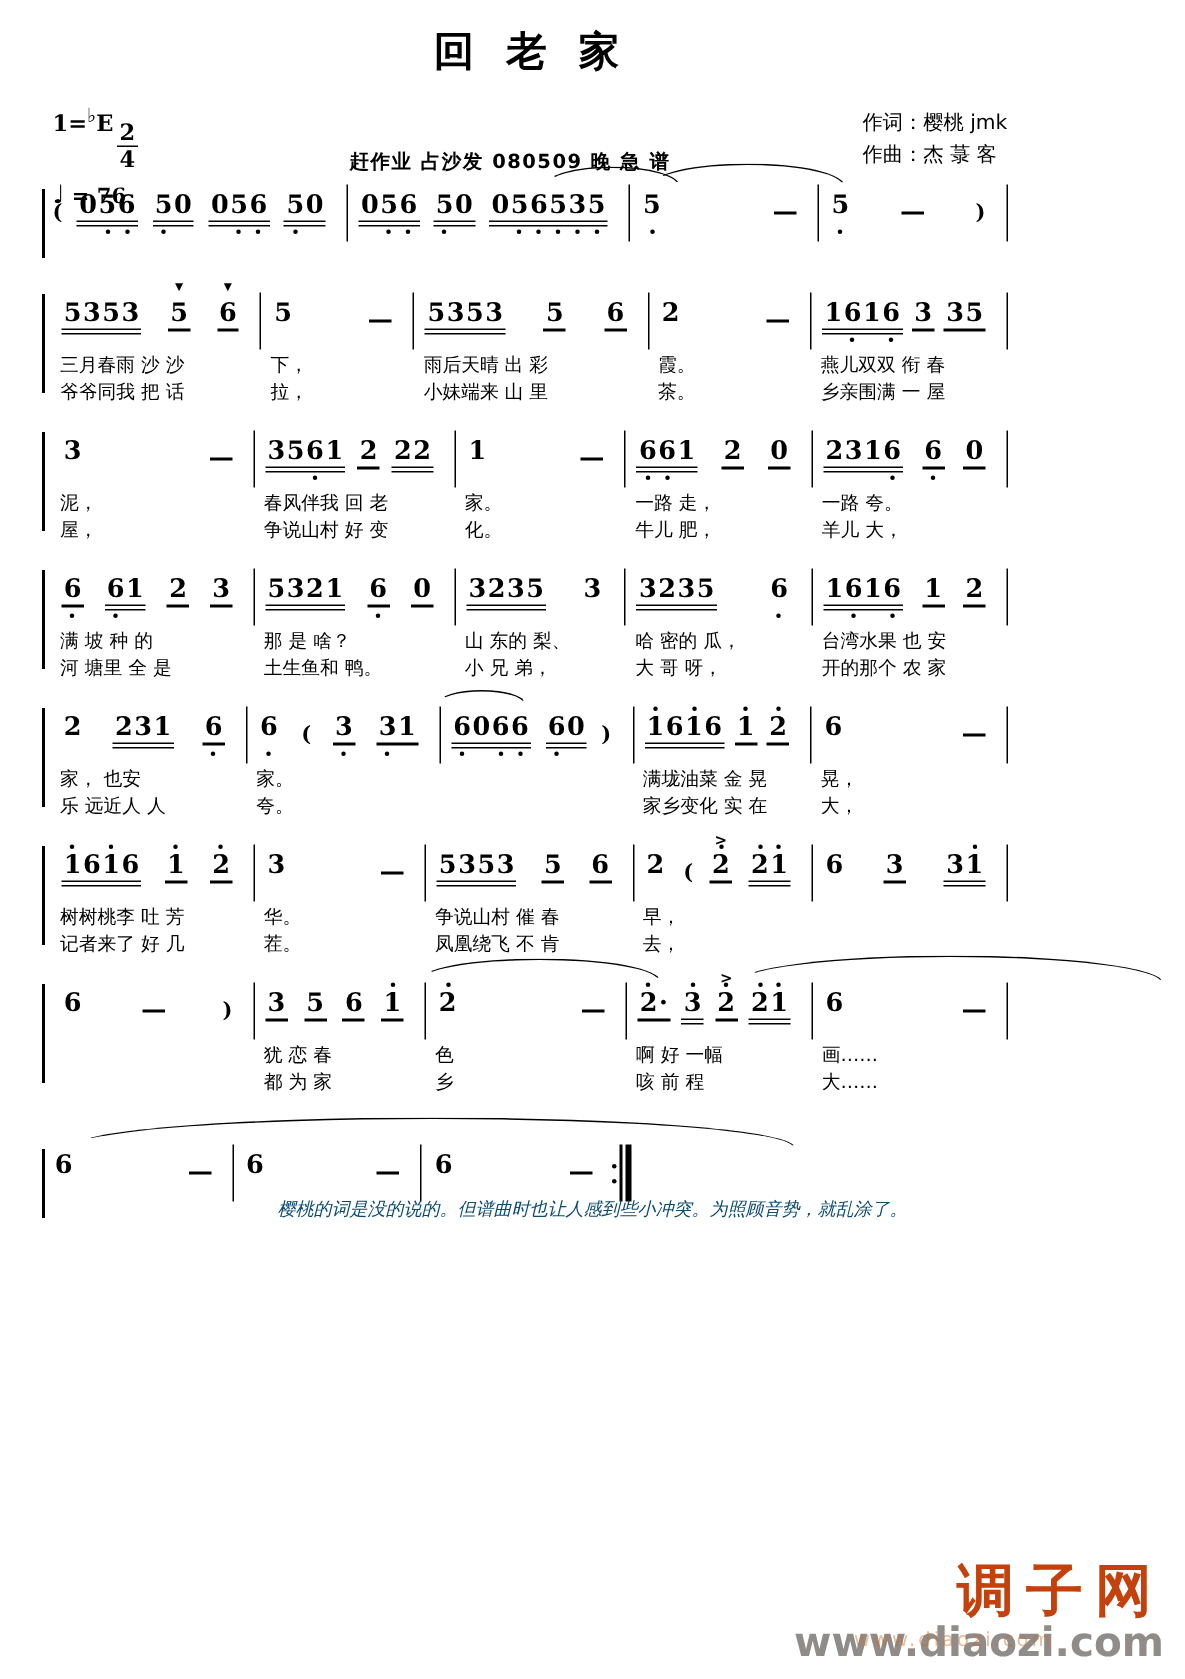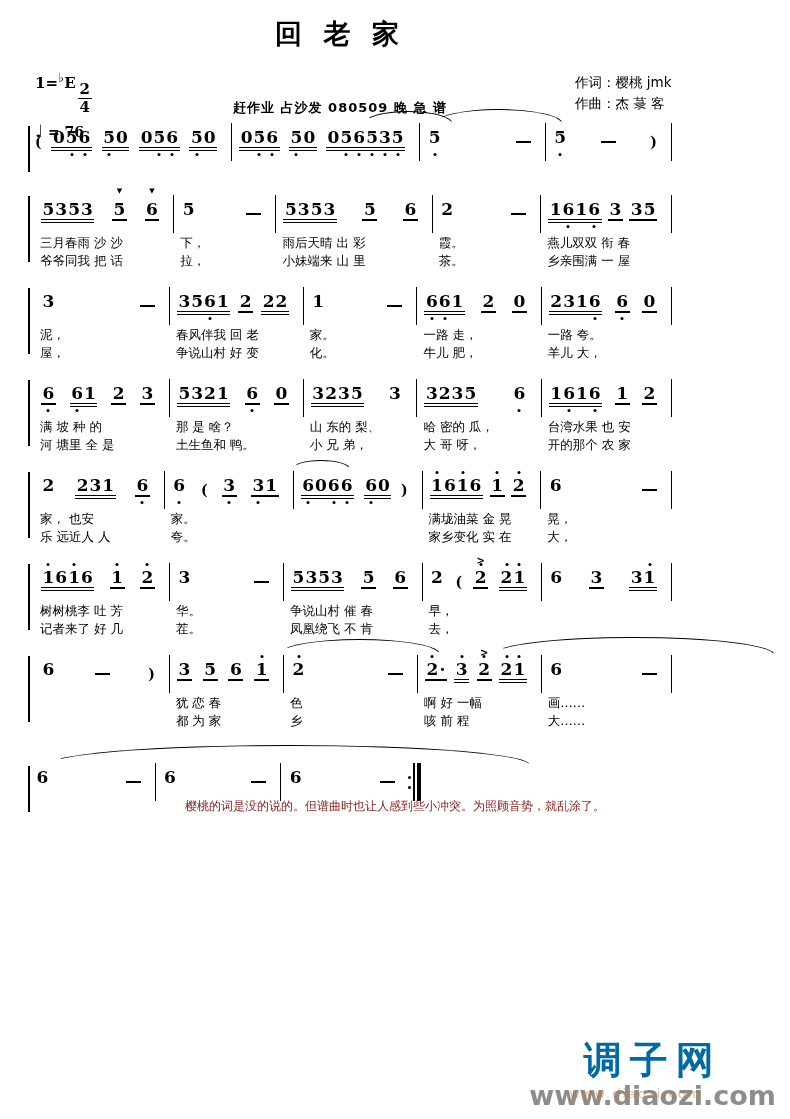--- a/index.html
+++ b/index.html
@@ -2,21 +2,21 @@
 <html><head>
 <meta charset="utf-8">
 <style>
   html,body{margin:0;padding:0;}
   body{
     width:790px;height:1119px;background:#fff;position:relative;
     font-family:"DejaVu Sans",sans-serif;color:#000;overflow:hidden;
   }
   .title{
     position:absolute;top:16px;left:0;width:680px;text-align:center;
-    font-size:27px;font-weight:bold;letter-spacing:6px;font-family:"DejaVu Sans",sans-serif;
+    font-size:27px;font-weight:bold;letter-spacing:6px;font-family:"DejaVu Sans",sans-serif;padding-left:14px;
   }
   .subtitle{
     position:absolute;top:52px;left:0;width:680px;text-align:center;
     font-size:13px;font-weight:bold;letter-spacing:1px;margin-top:47px;
   }
   .keysig{
     position:absolute;left:35px;top:70px;font-family:"DejaVu Serif",serif;
     font-weight:bold;font-size:15px;line-height:1.2;
   }
   .keysig .flat{font-size:13px;vertical-align:6px;}
@@ -59,21 +59,21 @@
   .acc.tri{font-size:7px;}
   .lyr{font-size:12.5px;line-height:16px;padding:2px 0 0 6px;white-space:nowrap;}
   .arc{position:absolute;box-sizing:border-box;border:1.5px solid transparent;
        border-top:1.5px solid #000;border-radius:50% 50% 0 0 / 100% 100% 0 0;}
   .rep{display:flex;align-items:center;height:38px;margin-left:-1px;}
   .rep .dots{display:flex;flex-direction:column;gap:7px;margin-right:2.5px;}
   .rep .dots i{width:3px;height:3px;background:#000;border-radius:50%;}
   .rep .thin{width:1.5px;height:38px;background:#000;margin-right:2px;}
   .rep .thick{width:4px;height:38px;background:#000;}
   .footer-notes{position:absolute;top:798px;left:0;width:100%;text-align:center;
-       font-size:12px;line-height:17px;color:#7f1d1d;}
+       font-size:12px;line-height:17px;color:#0c4a6e;font-style:italic;}
   .watermark{position:absolute;right:14px;bottom:8px;text-align:right;line-height:1.1;}
   .wm-name{font-size:38px;font-weight:bold;color:#8f8c89;letter-spacing:8px;}
   .wm-url{font-size:27px;font-weight:bold;color:#7d7a77;position:relative;}
   .wm-url .ghost{position:absolute;left:40px;top:6px;font-size:13px;color:rgba(205,110,40,.45);
        letter-spacing:2px;filter:blur(.4px);font-weight:normal;}
 </style>
 </head>
 <body>
 
 <div class="title">回 老 家</div>
@@ -862,18 +862,18 @@
         </div>
       </div>
     </div>
   </div>
 
 <div class="footer-notes">
   <div>樱桃的词是没的说的。但谱曲时也让人感到些小冲突。为照顾音势，就乱涂了。</div>
 </div>
 
 <div class="watermark">
-  <div class="wm-name" style="color: #0369a1; text-align: center;">调子网</div>
+  <div class="wm-name" style="color: #c2410c;">调子网</div>
   <div class="wm-url" style="color: rgb(143, 140, 137); text-align: right;">
     <span class="ghost" style="color: rgba(205, 110, 40, 0.467);">www.diaozi.com</span>
     <span>www.diaozi.com</span>
   </div>
 </div>
 
 </body></html>

